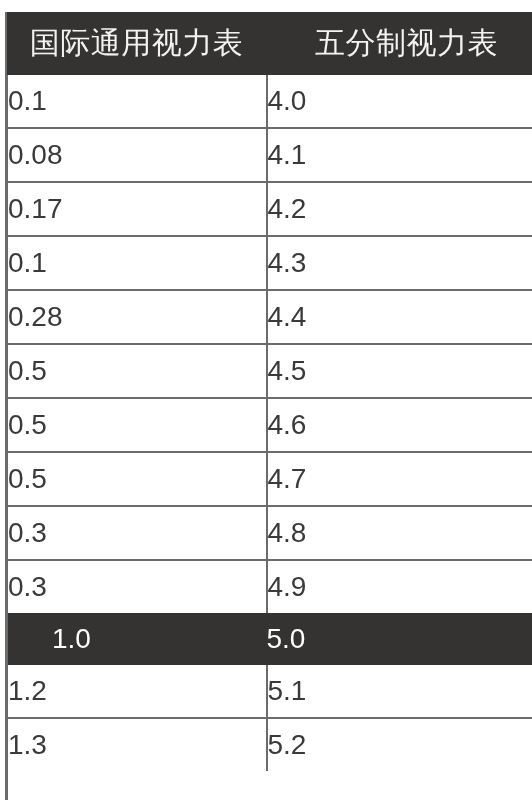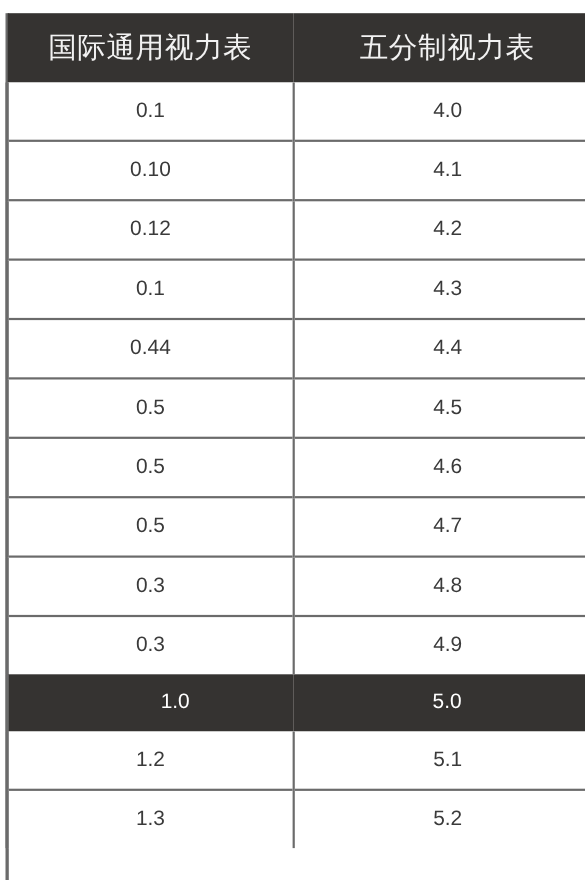--- a/index.html
+++ b/index.html
@@ -24,42 +24,41 @@
     table-layout: fixed;
   }
 
   
   .thead-row {
     background: #353331;
   }
   .th-cell {
     height: 63px;
     color: #f2f2f2;
-    font-size: 26px;
+    font-size: 30px;
     font-weight: 400;
     letter-spacing: 0.5px;
     text-align: center;
     vertical-align: middle;
     padding: 0;
     border: 0;
     white-space: nowrap;
   }
   .th-cell.col-left  { width: 260px; }
   .th-cell.col-right { width: 280px; }
 
   
   .data-row {
     background: #ffffff;
   }
   .td-cell {
     height: 52px;
     padding: 0;
-    text-align: center;
     vertical-align: middle;
-    font-size: 19px;
+    font-size: 28px;
     font-weight: 400;
     color: #3a3a3a;
     border-top: 2px solid #6b6b6b;
     border-bottom: 0;
     white-space: nowrap;
   }
   .td-cell.col-left {
     width: 260px;
     border-left: 3px solid #6b6b6b;
     border-right: 2px solid #6b6b6b;
@@ -107,33 +106,33 @@
       <th class="th-cell col-left">国际通用视力表</th>
       <th class="th-cell col-right">五分制视力表</th>
     </tr>
   </thead>
   <tbody id="table-body">
       <tr class="data-row">
         <td class="td-cell col-left">0.1</td>
         <td class="td-cell col-right">4.0</td>
       </tr>
       <tr class="data-row">
-        <td class="td-cell col-left">0.10</td>
+        <td class="td-cell col-left">0.08</td>
         <td class="td-cell col-right">4.1</td>
       </tr>
       <tr class="data-row">
-        <td class="td-cell col-left">0.12</td>
+        <td class="td-cell col-left">0.17</td>
         <td class="td-cell col-right">4.2</td>
       </tr>
       <tr class="data-row">
         <td class="td-cell col-left">0.1</td>
         <td class="td-cell col-right">4.3</td>
       </tr>
       <tr class="data-row">
-        <td class="td-cell col-left">0.44</td>
+        <td class="td-cell col-left">0.28</td>
         <td class="td-cell col-right">4.4</td>
       </tr>
       <tr class="data-row">
         <td class="td-cell col-left">0.5</td>
         <td class="td-cell col-right">4.5</td>
       </tr>
       <tr class="data-row">
         <td class="td-cell col-left">0.5</td>
         <td class="td-cell col-right">4.6</td>
       </tr>

